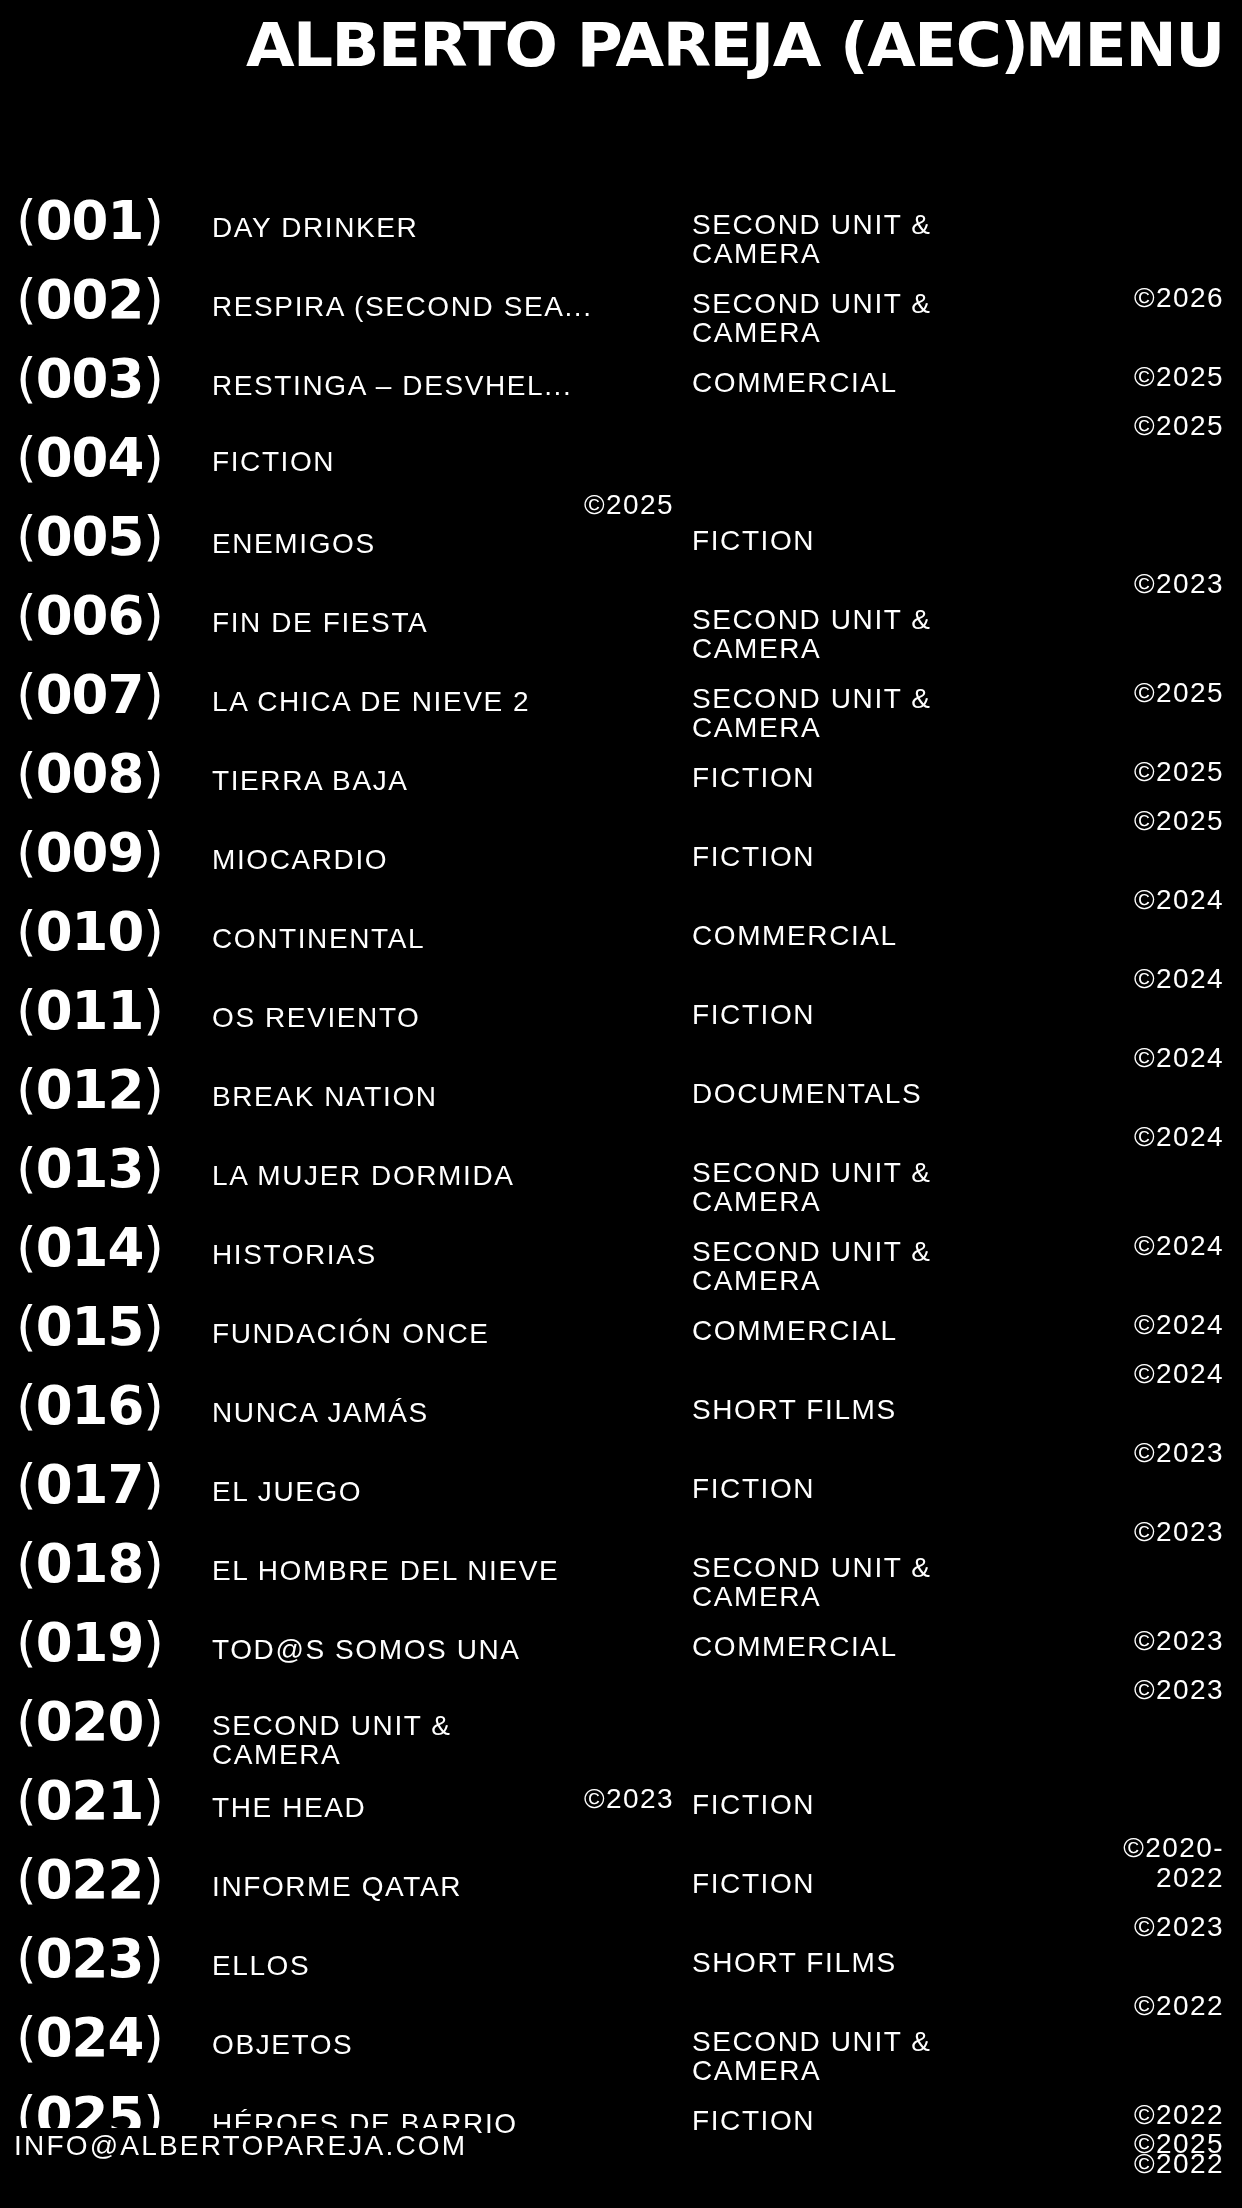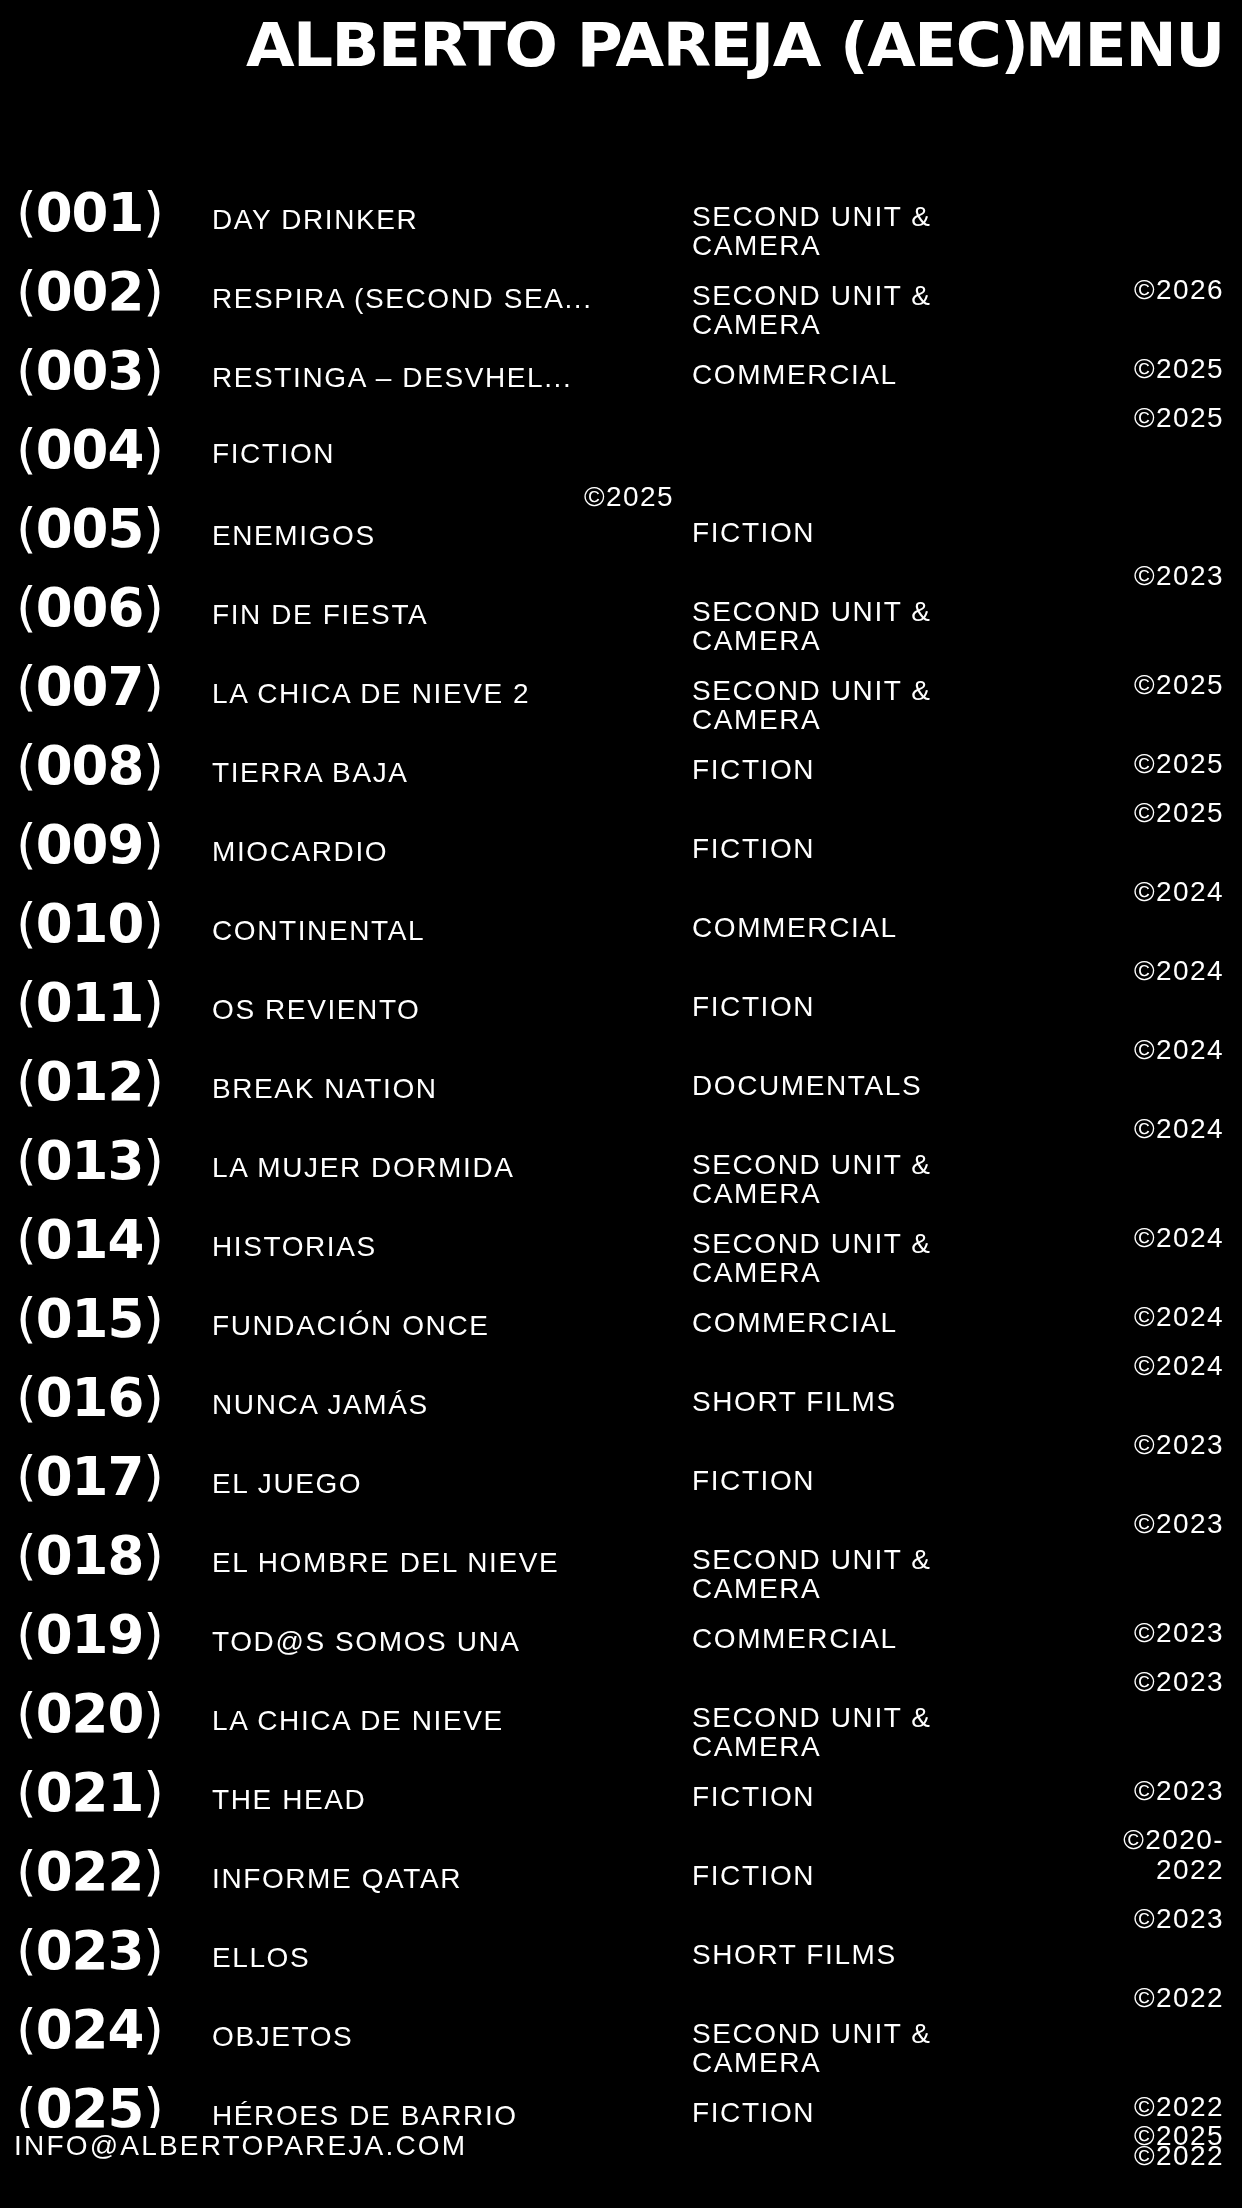--- a/index.html
+++ b/index.html
@@ -42,21 +42,21 @@
     letter-spacing: -1px;
     line-height: 1;
     white-space: nowrap;
     cursor: pointer;
     margin-left: 20px;
   }
 
   
   .list {
     position: absolute;
-    top: 188px;
+    top: 196px;
     left: 0;
     width: 1242px;
   }
   .row {
     display: grid;
     grid-template-columns: 196px 480px 1fr;
     align-items: start;
     column-gap: 0;
     height: 79px;
     padding-left: 16px;
@@ -274,21 +274,20 @@
       <div class="row">
         <div class="idx"><span class="paren">(</span><span>019</span><span class="paren">)</span></div>
         <div class="title">TOD@S SOMOS UNA</div>
         <div class="cat">
           <span class="cat-text">COMMERCIAL</span>
           <span class="year">©2023</span>
         </div>
       </div>
       <div class="row">
         <div class="idx"><span class="paren">(</span><span>020</span><span class="paren">)</span></div>
-        <div class="title">LA CHICA DE NIEVE</div>
         <div class="cat">
           <span class="cat-text">SECOND UNIT &amp; CAMERA</span>
           <span class="year">©2023</span>
         </div>
       </div>
       <div class="row">
         <div class="idx"><span class="paren">(</span><span>021</span><span class="paren">)</span></div>
         <div class="title">THE HEAD</div>
         <div class="cat">
           <span class="cat-text">FICTION</span>

